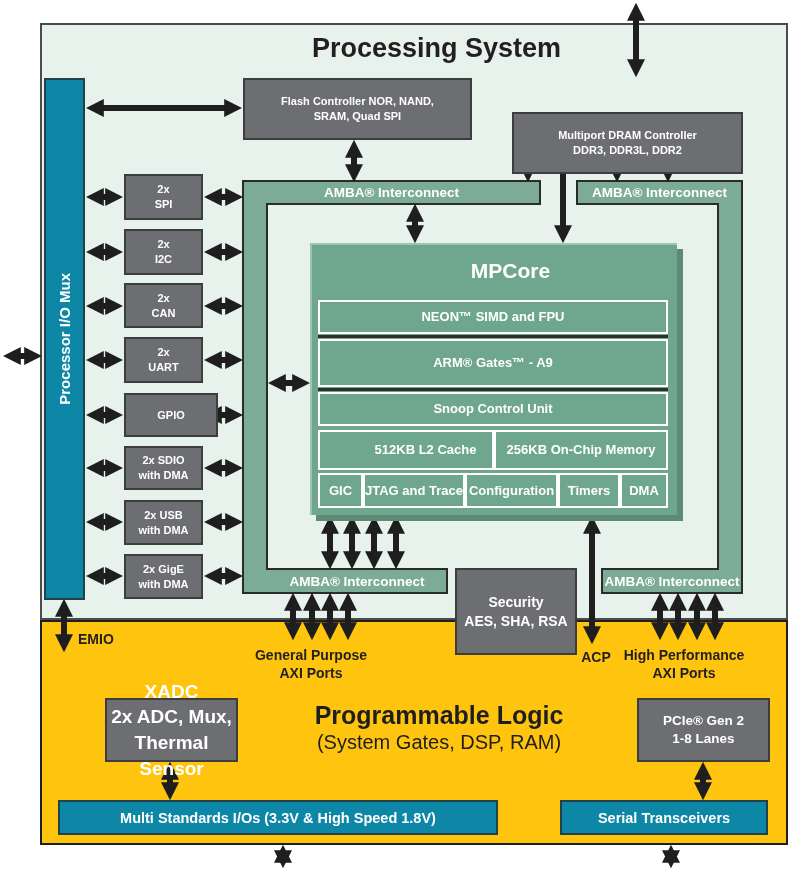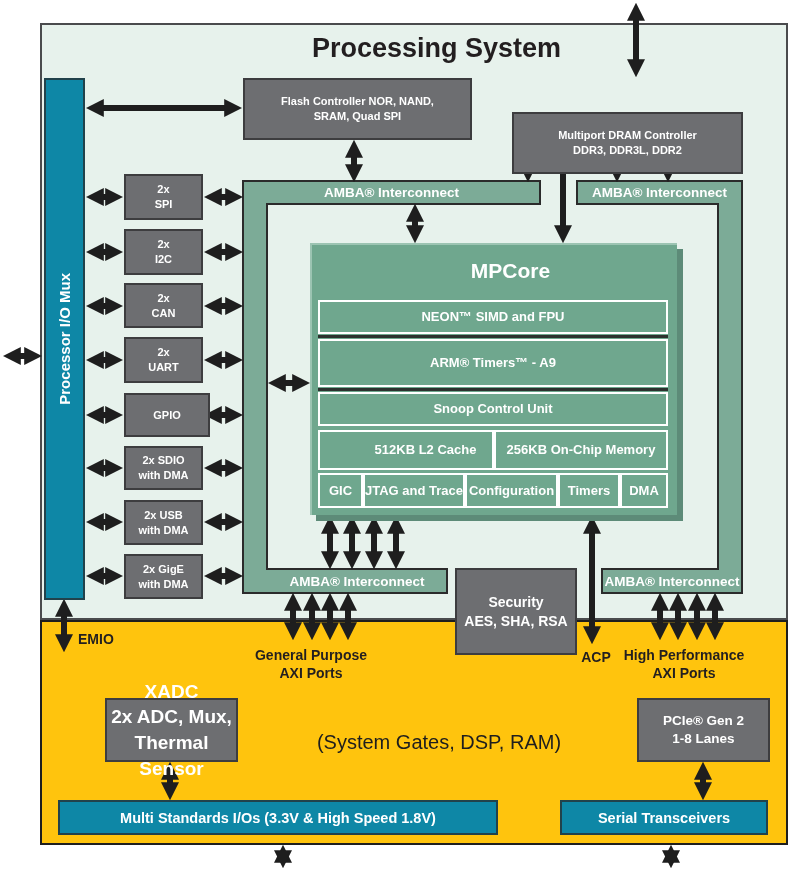--- a/index.html
+++ b/index.html
@@ -153,39 +153,39 @@
 DDR3, DDR3L, DDR2</div>
 
   <div class="box gray" style="left:124px;top:174px;width:79px;height:46px;">2x
 SPI</div>
   <div class="box gray" style="left:124px;top:229px;width:79px;height:46px;">2x
 I2C</div>
   <div class="box gray" style="left:124px;top:283px;width:79px;height:45px;">2x
 CAN</div>
   <div class="box gray" style="left:124px;top:337px;width:79px;height:46px;">2x
 UART</div>
-  <div class="box gray" style="left:124px;top:393px;width:86px;height:44px;">GPIO</div>
+  <div class="box gray" style="left:124px;top:393px;width:94px;height:44px;">GPIO</div>
   <div class="box gray" style="left:124px;top:446px;width:79px;height:44px;">2x SDIO
 with DMA</div>
   <div class="box gray" style="left:124px;top:500px;width:79px;height:45px;">2x USB
 with DMA</div>
   <div class="box gray" style="left:124px;top:554px;width:79px;height:45px;">2x GigE
 with DMA</div>
 
   <div class="amba" style="left:243px;top:181px;width:297px;height:23px;">AMBA® Interconnect</div>
   <div class="amba" style="left:577px;top:181px;width:165px;height:23px;">AMBA® Interconnect</div>
   <div class="amba" style="left:267px;top:569px;width:180px;height:24px;">AMBA® Interconnect</div>
   <div class="amba" style="left:602px;top:569px;width:140px;height:24px;">AMBA® Interconnect</div>
 
   <div class="abs" style="left:310px;top:243px;width:367px;height:272px;background:#6fa78e;box-shadow:6px 6px 0 #5d8b78;border-top:2px solid #9cc4b2;border-left:2px solid #9cc4b2;"></div>
   <div class="box" style="left:310px;top:248px;width:367px;height:46px;color:#ffffff;font-weight:bold;font-size:21px;padding-left:34px;">MPCore</div>
 
   <div class="box cell" style="left:318px;top:300px;width:350px;height:34px;">NEON™ SIMD and FPU</div>
   <div class="darkline" style="left:318px;top:335px;width:350px;height:3px;"></div>
-  <div class="box cell" style="left:318px;top:339px;width:350px;height:48px;">ARM® Timers™ - A9</div>
+  <div class="box cell" style="left:318px;top:339px;width:350px;height:48px;">ARM® Gates™ - A9</div>
   <div class="darkline" style="left:318px;top:388px;width:350px;height:3px;"></div>
   <div class="box cell" style="left:318px;top:392px;width:350px;height:34px;">Snoop Control Unit</div>
 
   <div class="box cell" style="left:318px;top:430px;width:176px;height:40px;padding-left:39px;">512KB L2 Cache</div>
   <div class="box cell" style="left:494px;top:430px;width:174px;height:40px;">256KB On-Chip Memory</div>
 
   <div class="box cell" style="left:318px;top:473px;width:45px;height:35px;">GIC</div>
   <div class="box cell" style="left:363px;top:473px;width:102px;height:35px;">JTAG and Trace</div>
   <div class="box cell" style="left:465px;top:473px;width:93px;height:35px;">Configuration</div>
   <div class="box cell" style="left:558px;top:473px;width:62px;height:35px;">Timers</div>
@@ -194,20 +194,21 @@
   <div class="box gray" style="left:455px;top:568px;width:122px;height:87px;font-size:14px;">Security
 AES, SHA, RSA</div>
 
   <div class="klabel" style="left:78px;top:630px;width:60px;text-align:left;">EMIO</div>
   <div class="klabel" style="left:574px;top:648px;width:44px;">ACP</div>
   <div class="klabel" style="left:251px;top:646px;width:120px;">General Purpose
 AXI Ports</div>
   <div class="klabel" style="left:622px;top:646px;width:124px;">High Performance
 AXI Ports</div>
 
+  <div class="abs" style="left:139px;top:701px;width:600px;text-align:center;font-size:25px;font-weight:bold;color:#1e1e1e;">Programmable Logic</div>
   <div class="abs" style="left:139px;top:731px;width:600px;text-align:center;font-size:20px;color:#1e1e1e;">(System Gates, DSP, RAM)</div>
 
   <div class="box gray" style="left:105px;top:698px;width:133px;height:64px;font-size:19px;">XADC
 2x ADC, Mux,
 Thermal Sensor</div>
   <div class="box gray" style="left:637px;top:698px;width:133px;height:64px;font-size:13.5px;">PCIe® Gen 2
 1-8 Lanes</div>
 
   <div class="box tealbox" style="left:58px;top:800px;width:440px;height:35px;font-size:14.5px;">Multi Standards I/Os (3.3V &amp; High Speed 1.8V)</div>
   <div class="box tealbox" style="left:560px;top:800px;width:208px;height:35px;font-size:14.5px;">Serial Transceivers</div>

